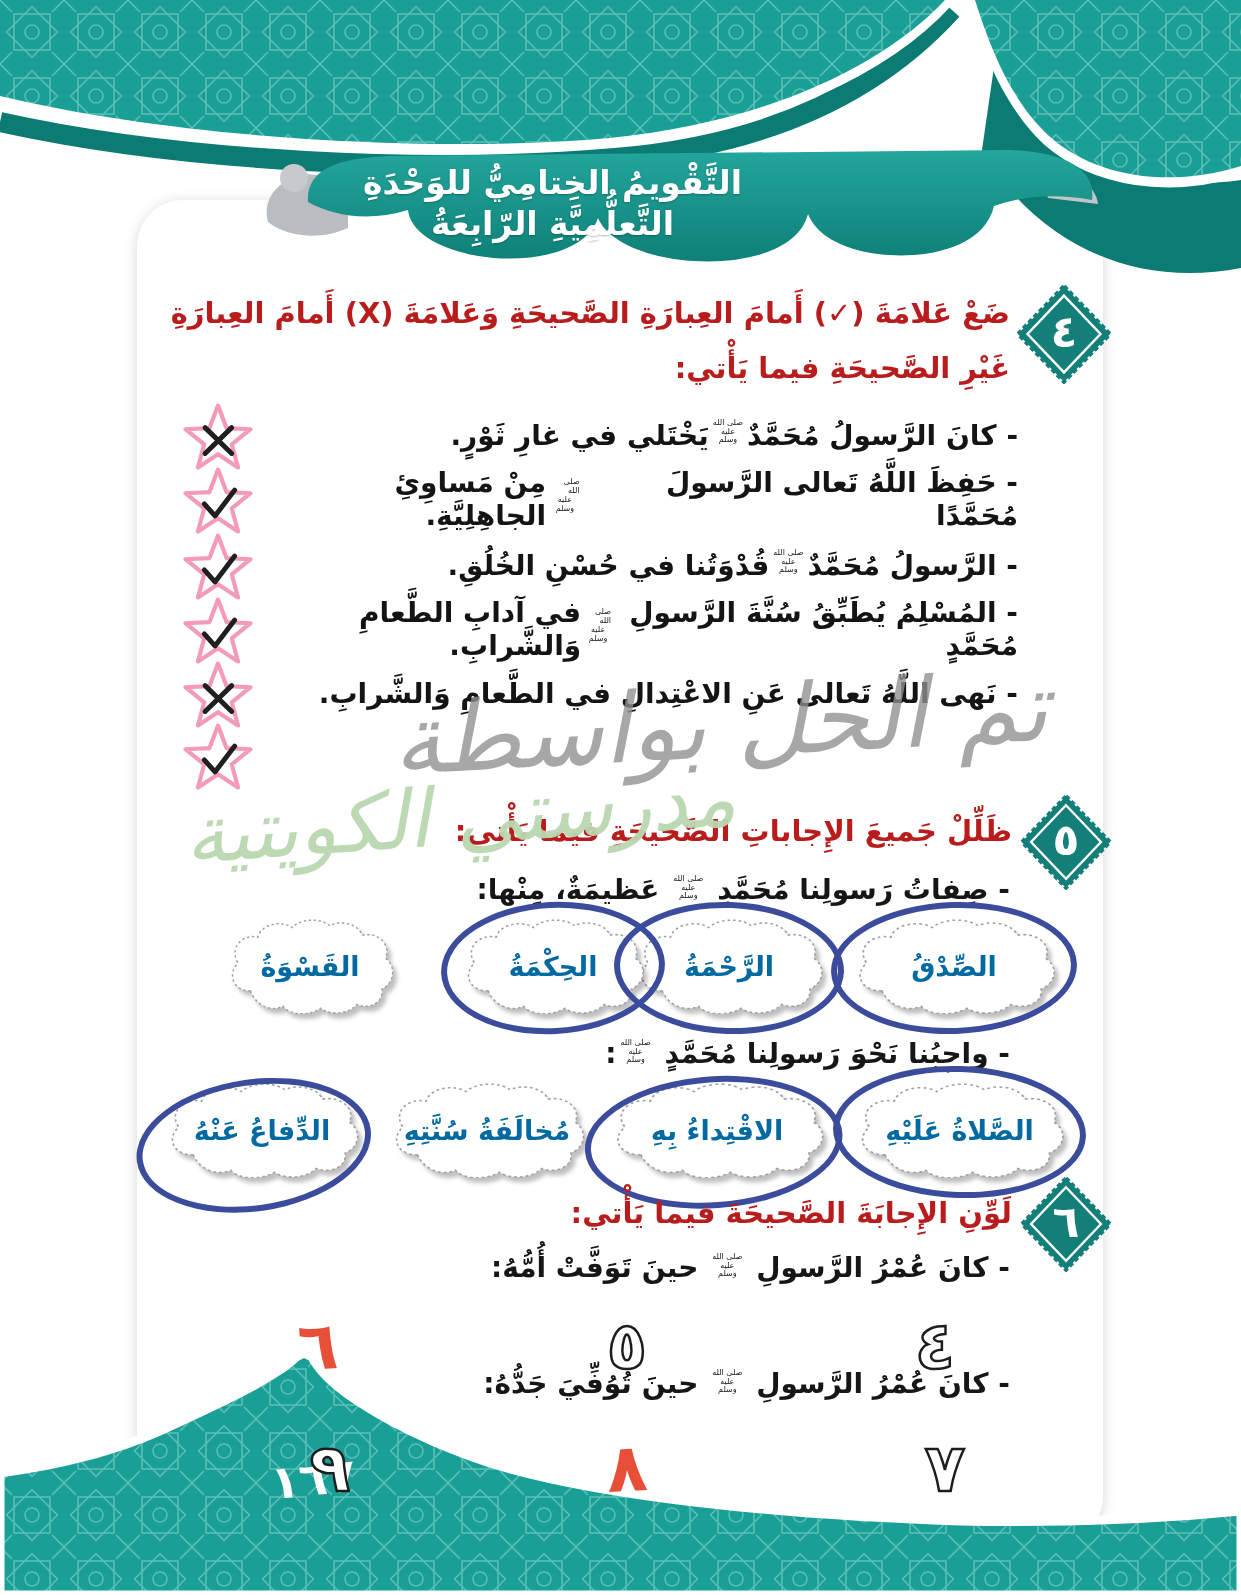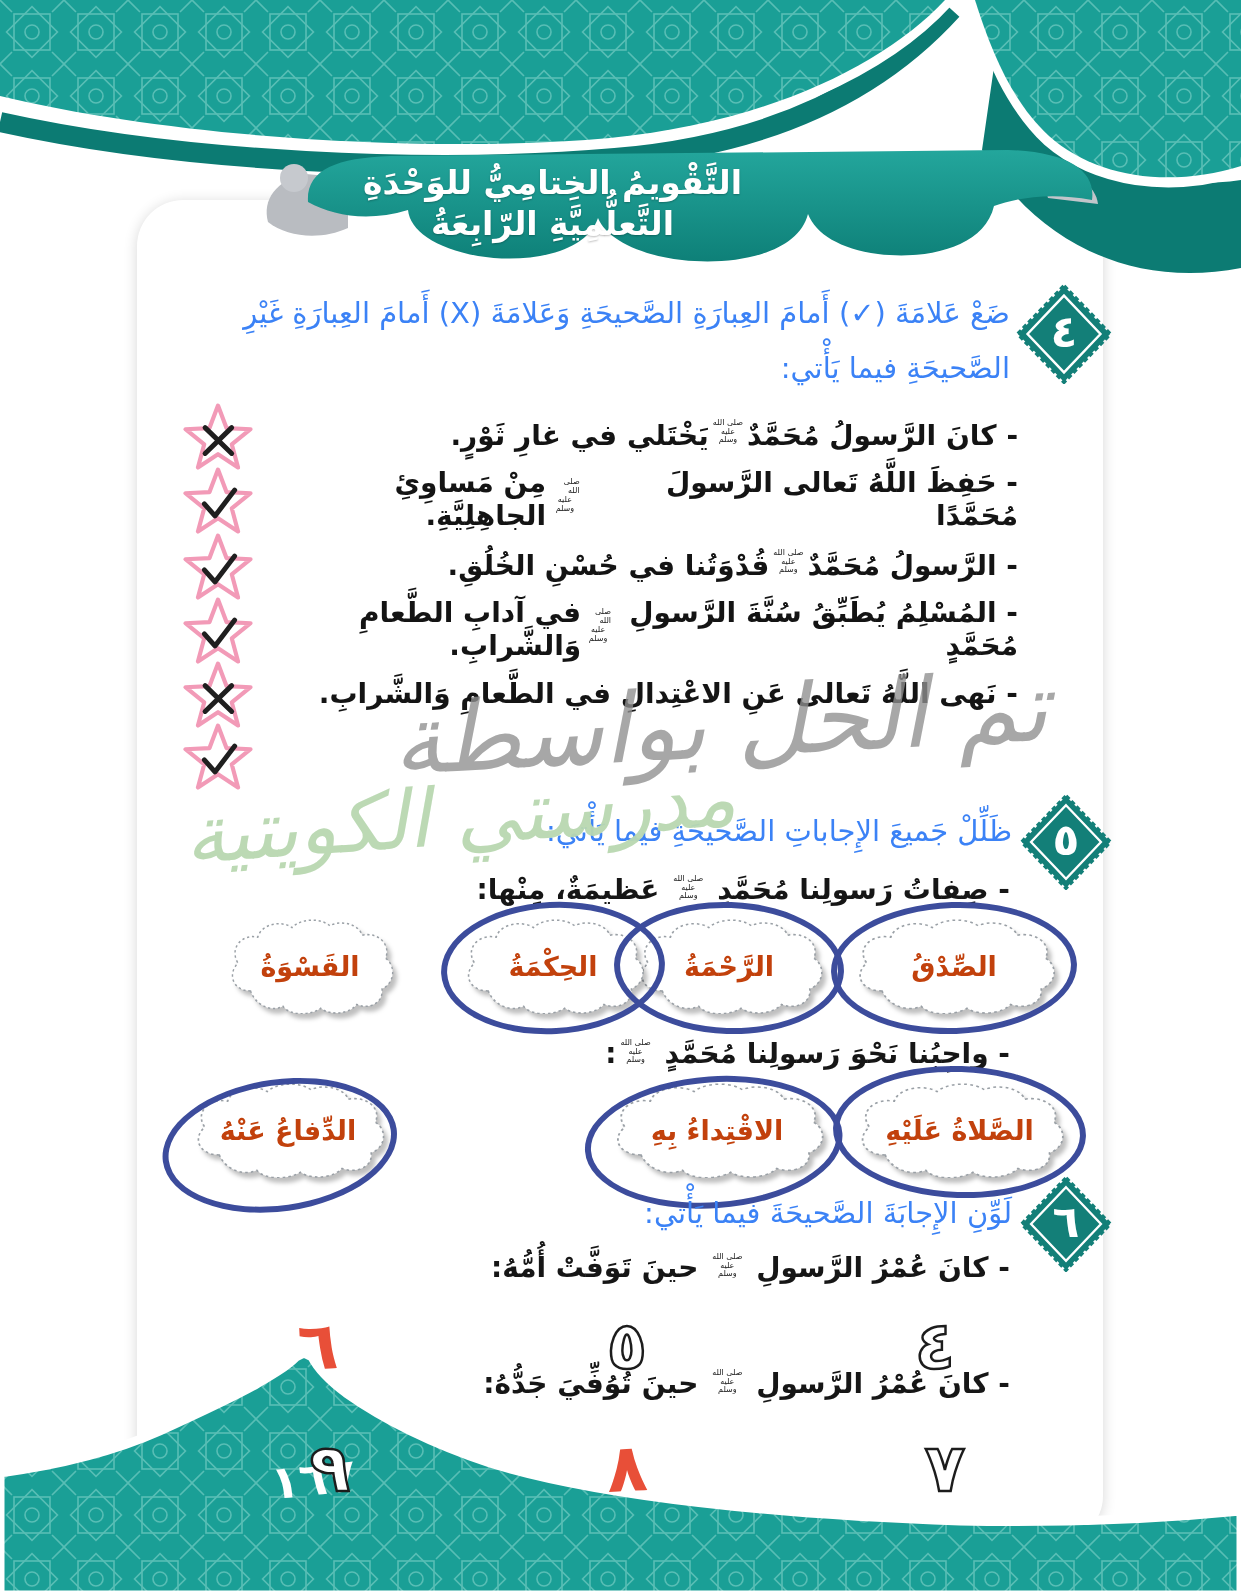--- a/index.html
+++ b/index.html
@@ -13,21 +13,21 @@
   .banner-wrap{position:absolute;left:248px;top:144px;width:860px;height:140px;z-index:6;}
   .banner-title{position:absolute;left:300px;top:162px;width:505px;z-index:7;color:#fff;
         font-size:33px;font-weight:700;text-align:center;direction:rtl;line-height:1.25;
         text-shadow:0 1px 2px rgba(0,0,0,.25);}
   
   .badge{position:absolute;width:96px;height:100px;z-index:5;}
   .badge svg{width:100%;height:100%;}
   .badge .bnum{position:absolute;inset:0;display:flex;align-items:center;justify-content:center;
         color:#fff;font-size:44px;font-weight:700;padding-bottom:6px;}
   
-  .prompt{position:absolute;direction:rtl;text-align:right;color:#3b82f6;font-weight:400;
+  .prompt{position:absolute;direction:rtl;text-align:right;color:#b91c1c;font-weight:700;
         font-size:29px;line-height:1.9;z-index:4;}
   .lead{position:absolute;direction:rtl;text-align:right;color:#161616;font-weight:700;
         font-size:28px;line-height:1.6;z-index:4;}
   
   #q4-statements{position:absolute;left:170px;top:392px;width:848px;height:420px;z-index:4;}
   .stmt{position:absolute;left:0;width:100%;height:66px;direction:rtl;}
   .stmt-text{position:absolute;right:0;left:100px;top:0;height:100%;display:flex;align-items:center;
         justify-content:flex-start;color:#141414;font-weight:700;font-size:28px;direction:rtl;}
   .star{position:absolute;left:10px;top:-4px;width:76px;height:76px;}
   
@@ -39,21 +39,21 @@
         transform:rotate(-3deg);pointer-events:none;white-space:nowrap;}
   .wm2{position:absolute;left:150px;top:770px;width:620px;z-index:8;color:#b9d8b1;opacity:.95;
         font-size:80px;font-weight:400;font-style:italic;direction:rtl;text-align:center;
         transform:rotate(-4deg);pointer-events:none;white-space:nowrap;}
   
   .cloud-row{position:absolute;left:150px;width:940px;height:120px;z-index:4;}
   .cloud-slot{position:absolute;top:0;height:96px;}
   .cloud-slot svg.cloud{position:absolute;inset:0;width:100%;height:100%;
         filter:drop-shadow(4px 5px 2px rgba(0,0,0,.25));}
   .cloud-label{position:absolute;inset:0;display:flex;align-items:center;justify-content:center;
-        font-size:27px;font-weight:700;color:#c2410c;direction:rtl;}
+        font-size:27px;font-weight:700;color:#0369a1;direction:rtl;}
   .oval{position:absolute;border:6px solid #3c4c9c;border-radius:50%;z-index:3;}
   
   .num-row{position:absolute;left:150px;width:940px;height:100px;z-index:4;}
   .numchoice{position:absolute;top:0;width:90px;height:100px;display:flex;align-items:center;
         justify-content:center;font-size:66px;font-weight:700;color:#fff;
         -webkit-text-stroke:2.5px #1c1c1c;}
   .numchoice.sel{color:#e84f38;-webkit-text-stroke:0;transform:rotate(-3deg);}
   
   .pagenum{position:absolute;left:238px;top:1452px;width:150px;z-index:3;color:#fff;
         font-size:46px;font-weight:700;text-align:center;transform:rotate(-6deg);}
@@ -248,21 +248,29 @@
     </div>
     <div class="cloud-slot" style="left: 697px; width: 225px;">
   <svg class="cloud" viewBox="0 0 200 100" preserveAspectRatio="none">
     <path d="M34,76 C14,76 8,58 20,47 C10,32 24,16 42,20 C46,6 68,2 80,10 C90,0 112,0 122,8
              C134,2 154,6 158,18 C176,14 190,28 184,42 C196,50 194,68 180,74
              C182,88 166,96 152,90 C144,100 122,102 112,94 C100,102 78,102 70,92 C58,98 40,92 34,76 Z" fill="#ffffff" stroke="#9aa0a6" stroke-width="1.6" stroke-dasharray="2.5 3"></path>
   </svg>
       <div class="cloud-label">الصَّلاةُ عَلَيْهِ</div>
       <div class="oval" style="inset: -16px -14px -20px; transform: rotate(2deg);"></div>
     </div>
-    <div class="cloud-slot" style="left: 34px; width: 208px;">
+    <div class="cloud-slot" style="left: 232px; width: 210px;">
+  <svg class="cloud" viewBox="0 0 200 100" preserveAspectRatio="none">
+    <path d="M34,76 C14,76 8,58 20,47 C10,32 24,16 42,20 C46,6 68,2 80,10 C90,0 112,0 122,8
+             C134,2 154,6 158,18 C176,14 190,28 184,42 C196,50 194,68 180,74
+             C182,88 166,96 152,90 C144,100 122,102 112,94 C100,102 78,102 70,92 C58,98 40,92 34,76 Z" fill="#ffffff" stroke="#9aa0a6" stroke-width="1.6" stroke-dasharray="2.5 3"></path>
+  </svg>
+      <div class="cloud-label">مُخالَفَةُ سُنَّتِهِ</div>
+    </div>
+    <div class="cloud-slot" style="left: 8px; width: 208px;">
   <svg class="cloud" viewBox="0 0 200 100" preserveAspectRatio="none">
     <path d="M34,76 C14,76 8,58 20,47 C10,32 24,16 42,20 C46,6 68,2 80,10 C90,0 112,0 122,8
              C134,2 154,6 158,18 C176,14 190,28 184,42 C196,50 194,68 180,74
              C182,88 166,96 152,90 C144,100 122,102 112,94 C100,102 78,102 70,92 C58,98 40,92 34,76 Z" fill="#ffffff" stroke="#9aa0a6" stroke-width="1.6" stroke-dasharray="2.5 3"></path>
   </svg>
       <div class="cloud-label">الدِّفاعُ عَنْهُ</div>
       <div class="oval" style="inset: -16px -14px -20px; transform: rotate(-8deg) translate(-10px, 12px);"></div>
     </div>
   </div>
 

